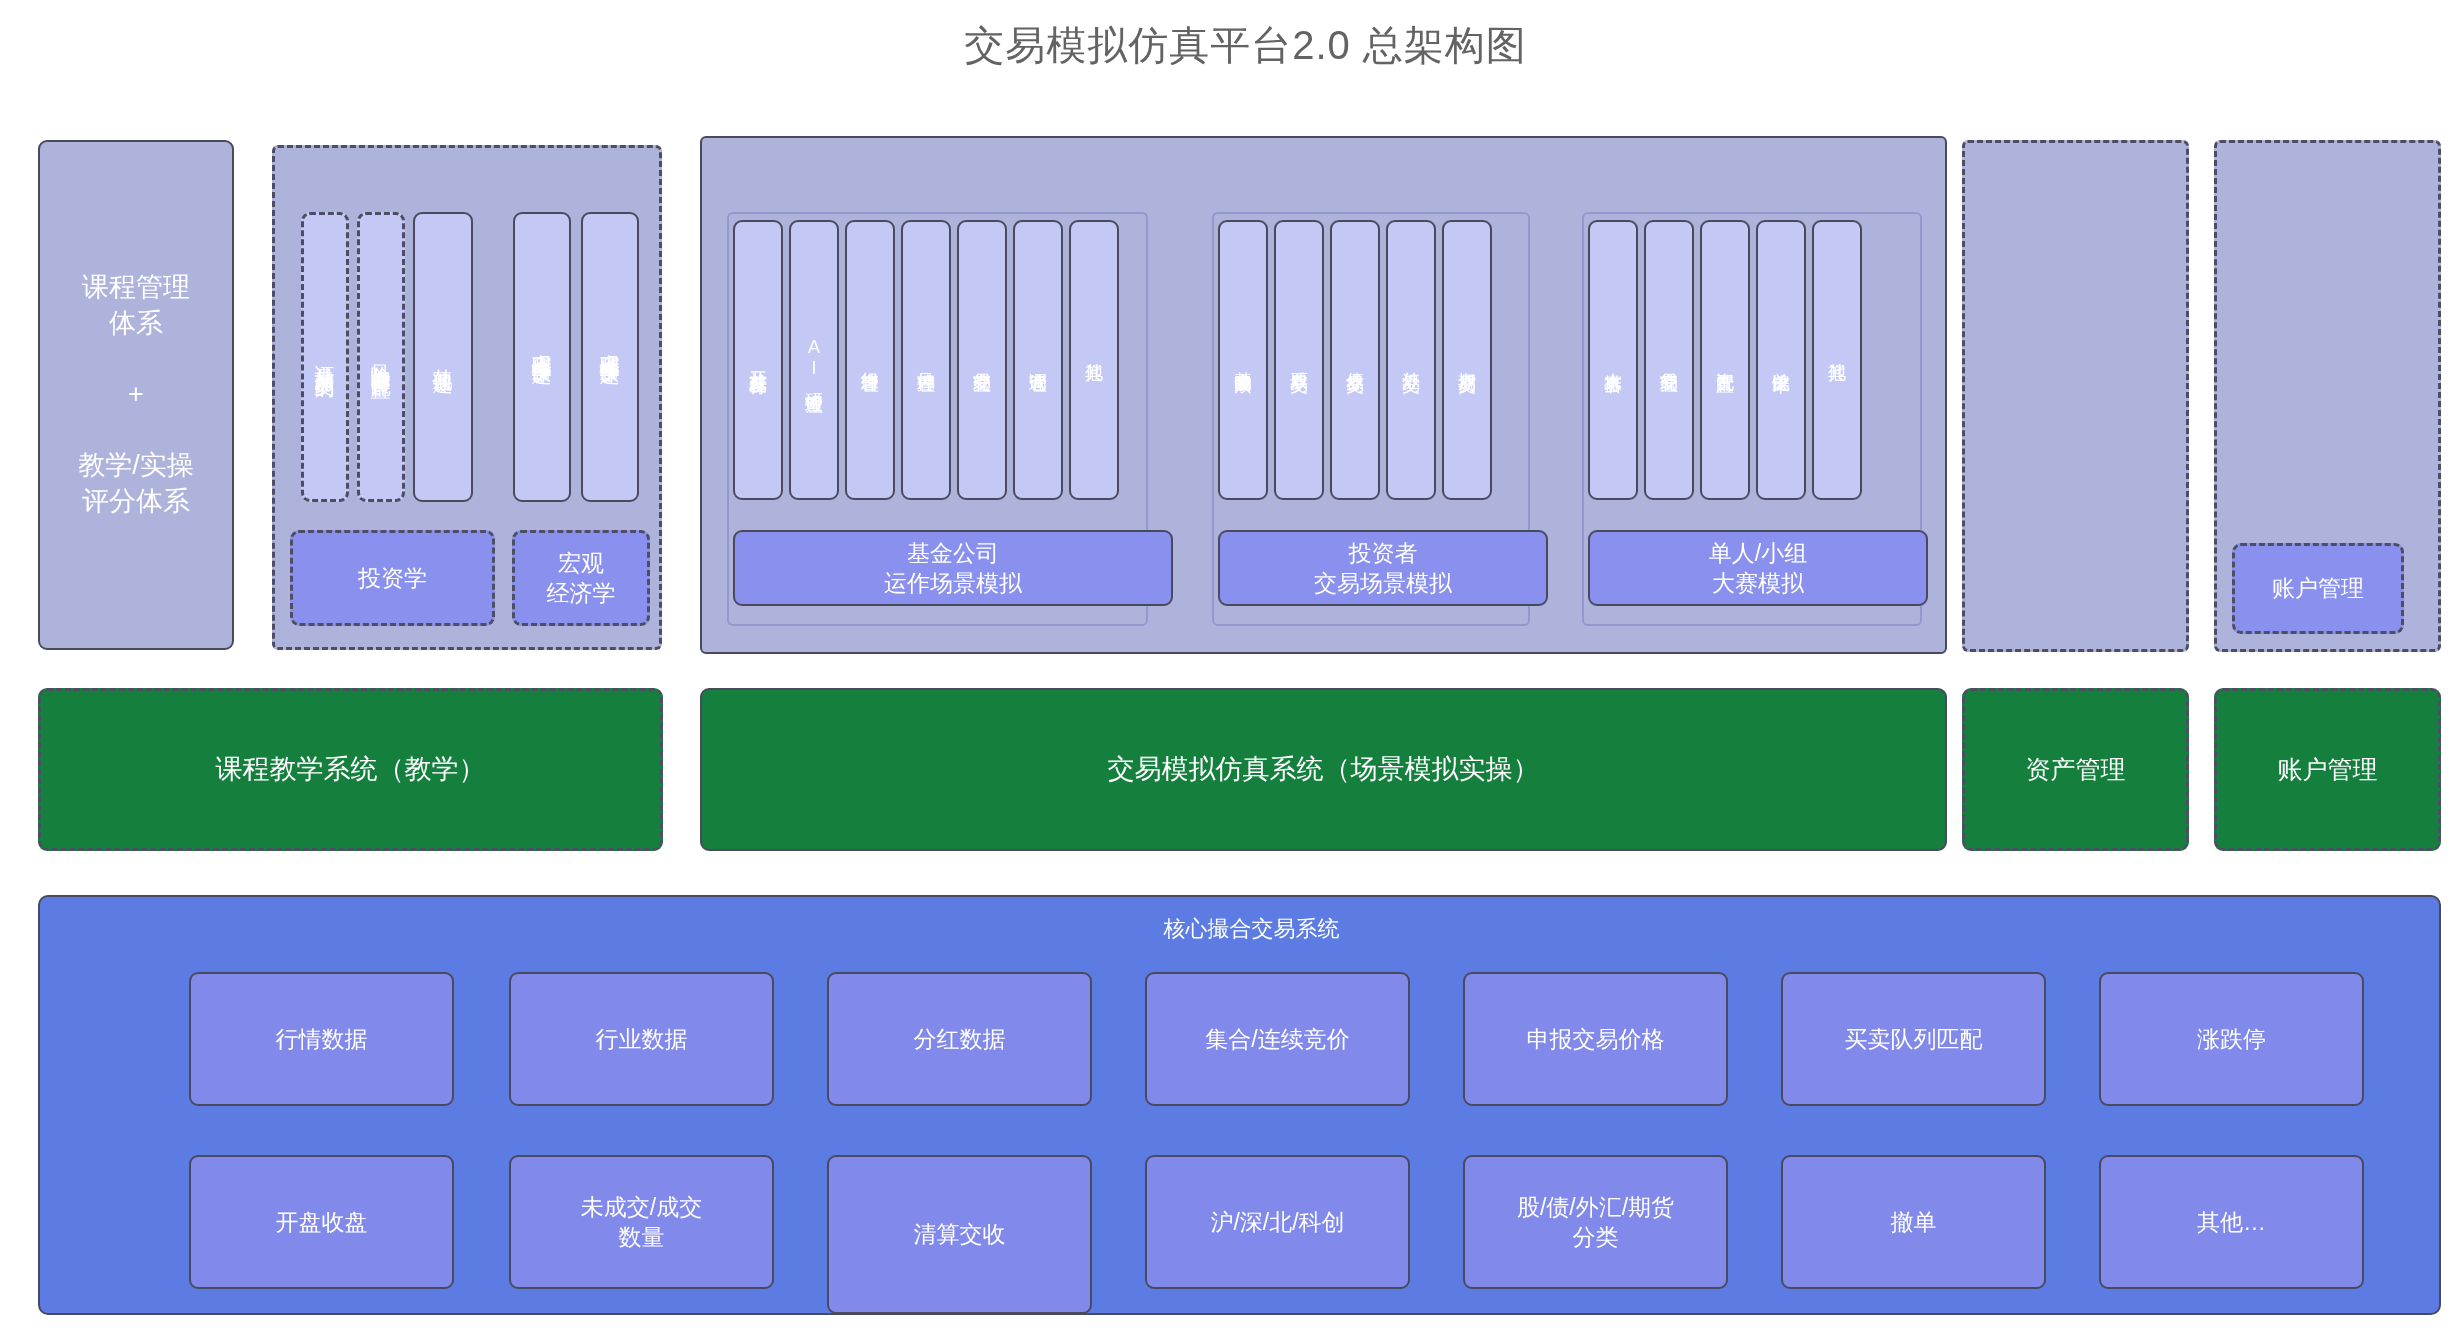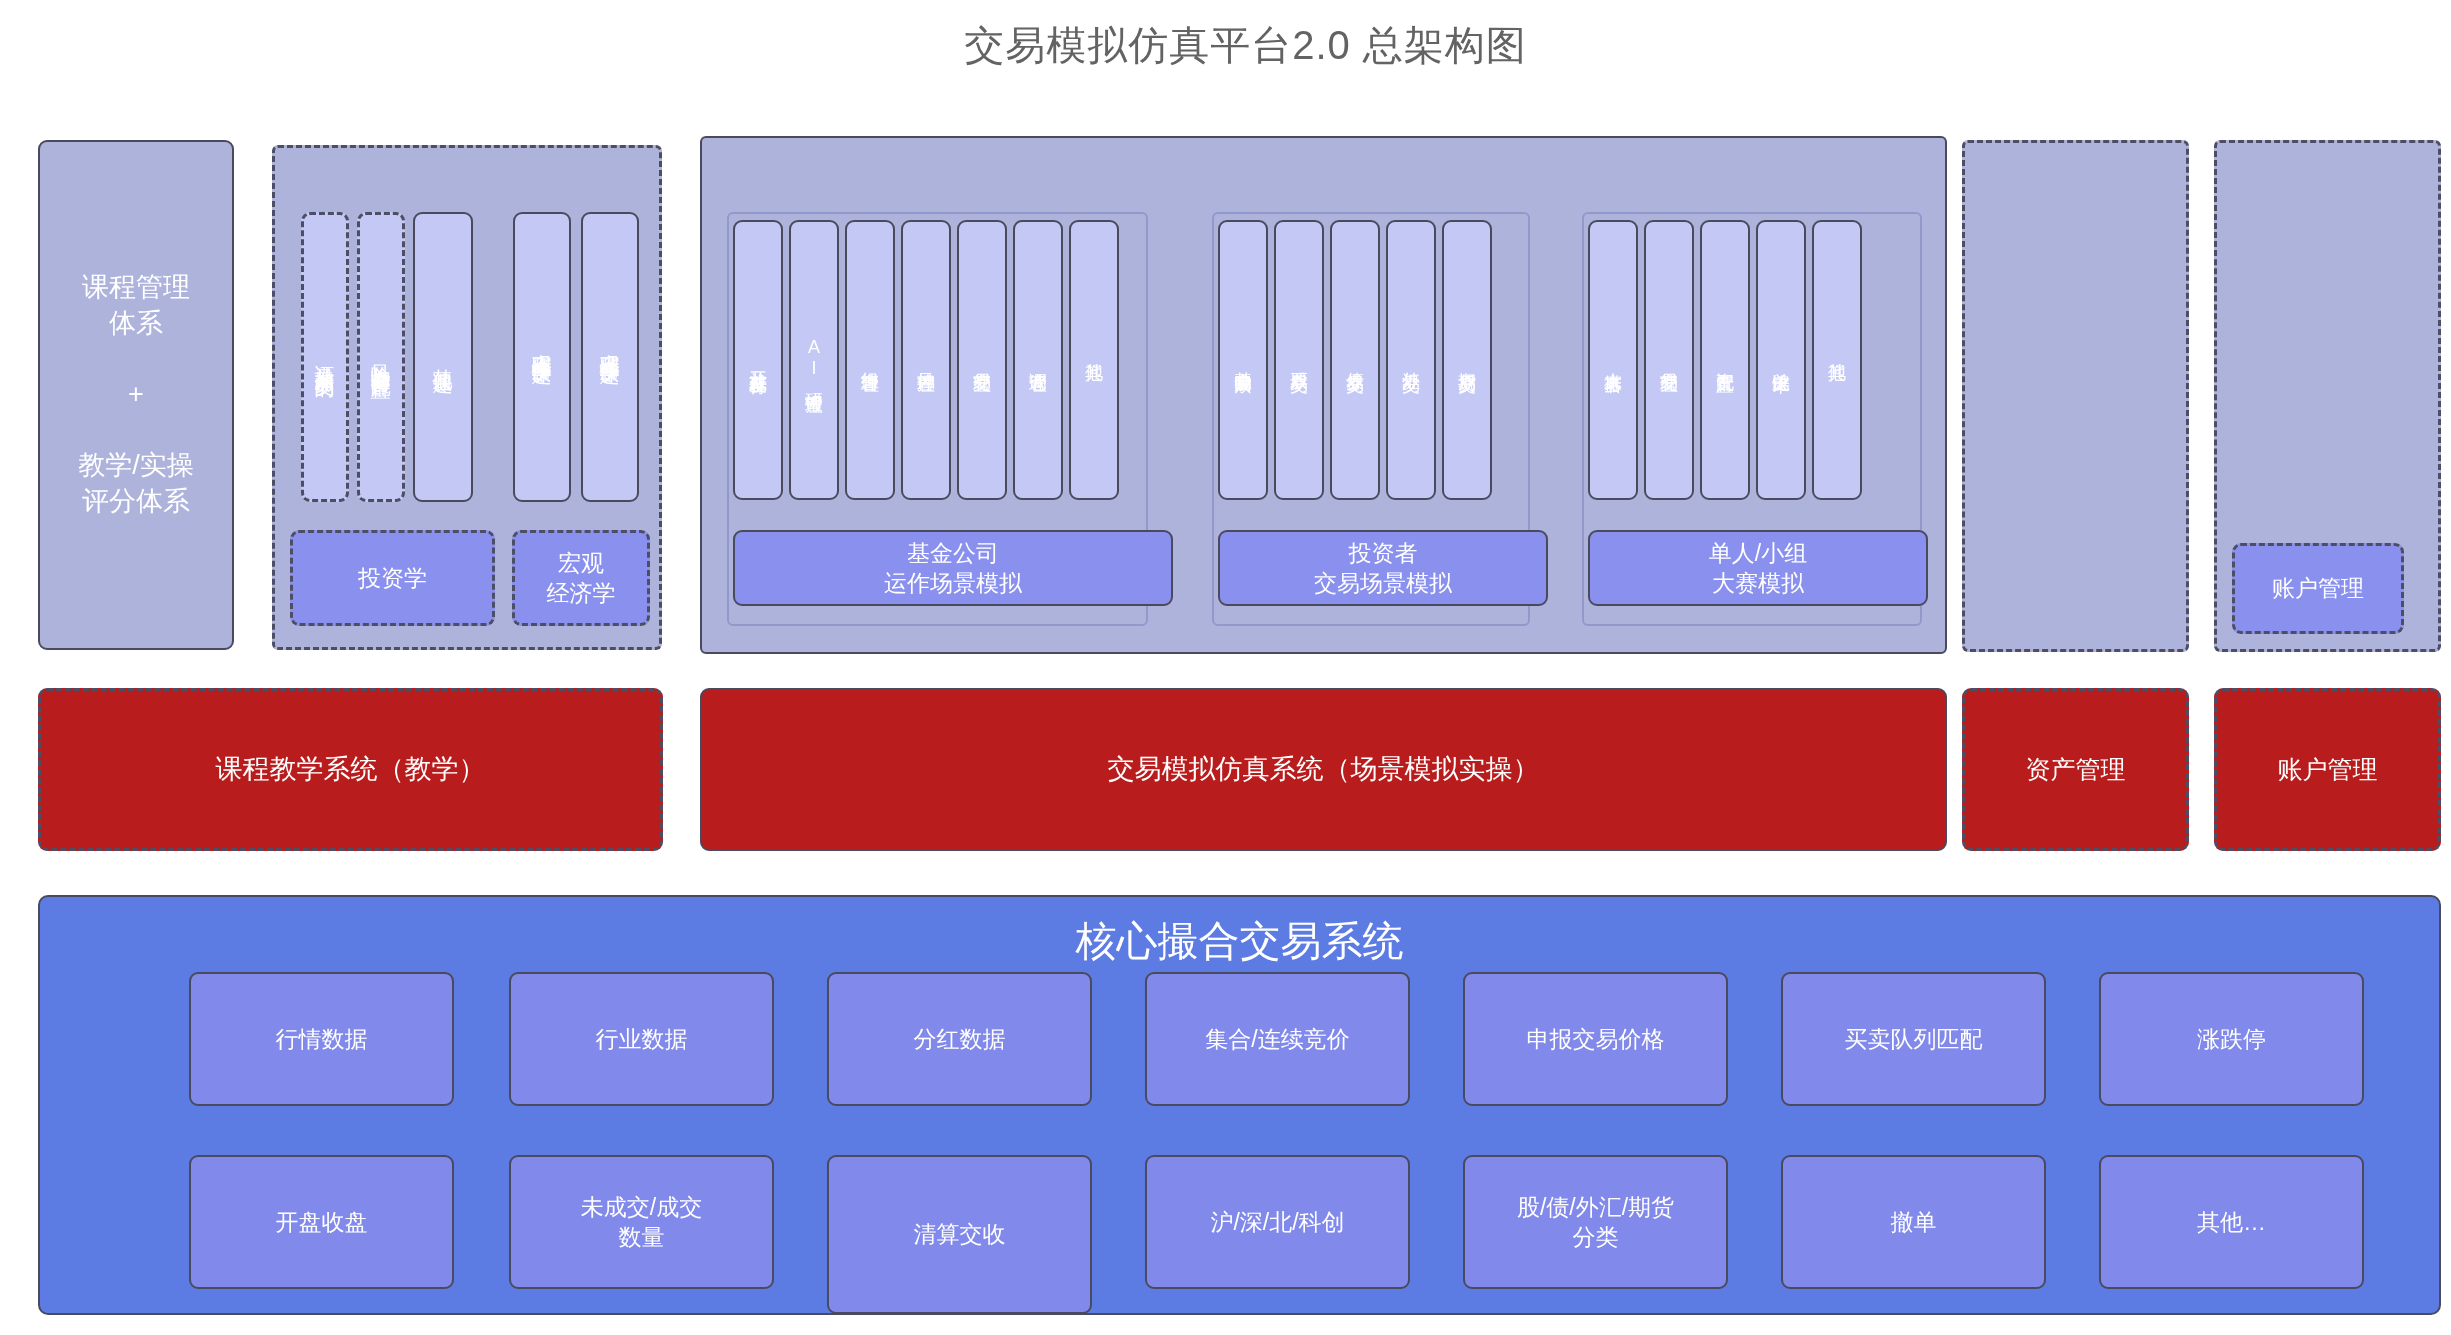--- a/index.html
+++ b/index.html
@@ -35,21 +35,21 @@
     text-align: center;
     color: #ffffff;
     line-height: 1.32;
     white-space: pre-line;
   }
   .box.dashed { border-style: dashed; border-width: 3px; border-color: #4d4d63; }
 
   
   .c-outer  { background: #aeb3dc; }   
   .c-mid    { background: #8a90ee; }   
-  .c-band   { background: #b91c1c; }   
+  .c-band   { background: #15803d; }   
   .c-core   { background: #5c7ce4; }   
   .c-corebox{ background: #8189ea; margin-left: 28px; }   
 
   
   .vbox {
     position: absolute;
     background: #c3c8f4;
     border: 2px solid #4a4a5e;
     border-radius: 9px;
     display: flex;
@@ -69,21 +69,22 @@
   }
   .vbox.small > span { font-size: 18px; letter-spacing: 1px; }
 
   .grp-footer { font-size: 23px; }
   .band-lg { font-size: 27px; }
   .band-sm { font-size: 25px; }
   .core-title {
     position: absolute;
     width: 100%;
     color: #ffffff;
-    font-size: 41px;
+    font-size: 22px;
+    margin-left: 12px;
   }
   .corecell { font-size: 23px; }
   .leftbig  { font-size: 27px; }
   .sidebox  { font-size: 23px; }
 </style>
 </head>
 <body>
 
 <div id="canvas">
 

